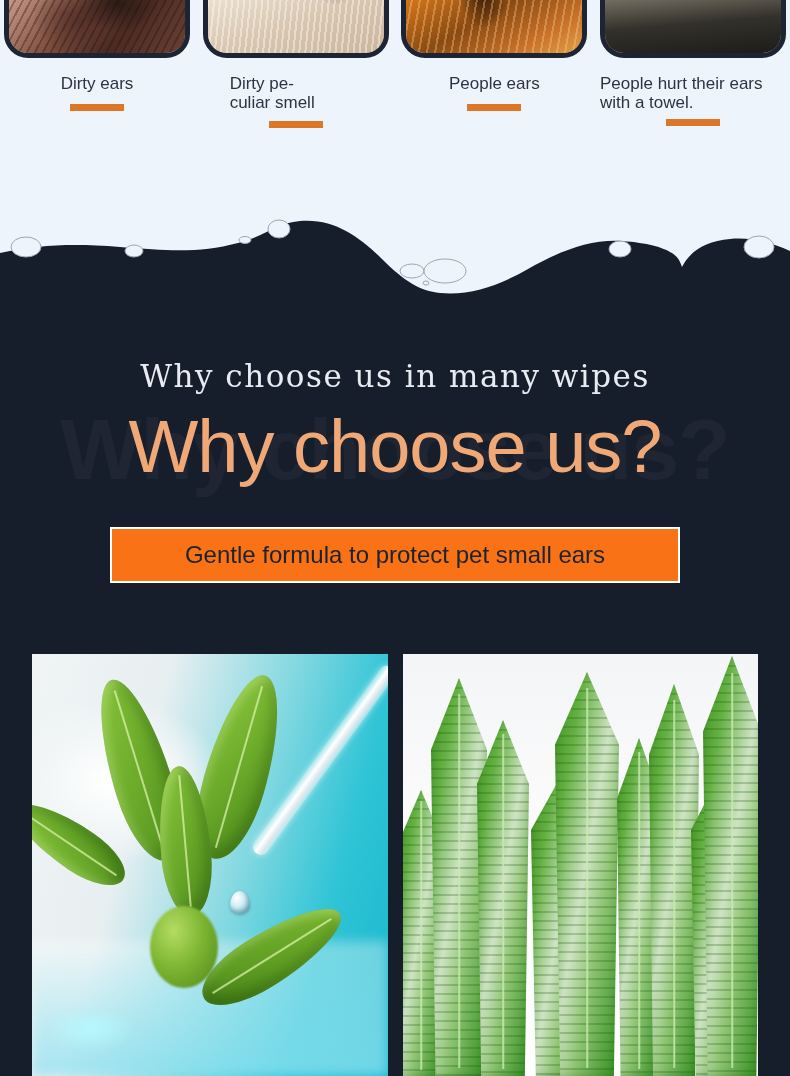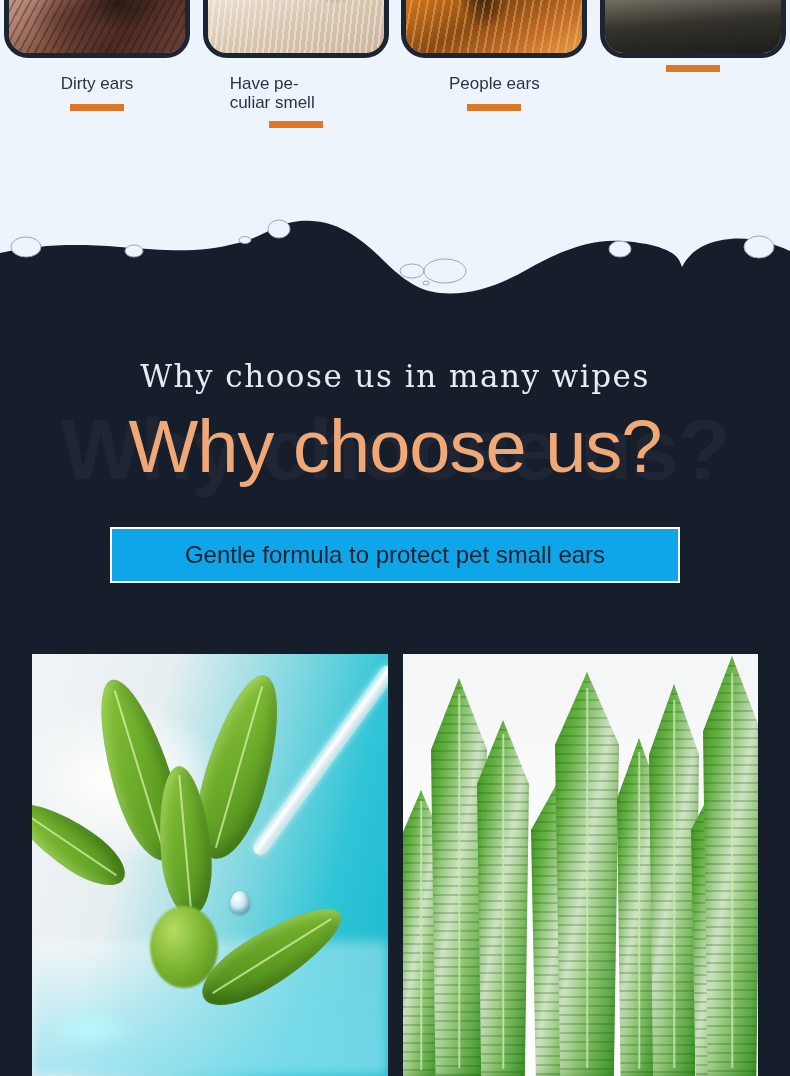--- a/index.html
+++ b/index.html
@@ -127,21 +127,21 @@
   #main-heading{
     position:absolute; left:0; top:408px; width:790px;
     text-align:center;
     font-size:74px; font-weight:normal; letter-spacing:-1px;
     color:#f0a877;
     line-height:1.05;
   }
   #tagline-banner{
     position:absolute; left:110px; top:527px;
     width:570px; height:56px;
-    background:#0ea5e9;
+    background:#f97316;
     border:2px solid #ffffff;
     display:flex; align-items:center; justify-content:center;
   }
   #tagline-text{
     font-size:24px; color:#1c2330;
   }
 
   
   #photo-row{
     position:absolute; left:32px; top:654px;
@@ -248,40 +248,42 @@
         <div class="ph ph-dirty"></div>
       </div>
       <div class="card-caption">Dirty ears</div>
       <div class="card-rule"></div>
     </div>
 
     <div class="symptom-card c2">
       <div class="card-photo">
         <div class="ph ph-smell"></div>
       </div>
-      <div class="card-caption">Have pe-
+      <div class="card-caption">Dirty pe-
 culiar smell</div>
       <div class="card-rule"></div>
     </div>
 
     <div class="symptom-card c3">
       <div class="card-photo">
         <div class="ph ph-scratch"></div>
       </div>
       <div class="card-caption">People ears</div>
       <div class="card-rule"></div>
     </div>
 
     <div class="symptom-card c4">
       <div class="card-photo">
         <div class="ph ph-towel">
           
           
         </div>
       </div>
+      <div class="card-caption">People hurt their ears
+with a towel.</div>
       <div class="card-rule"></div>
     </div>
 
   </div>
 </div>
 
 <div id="dark-section">
 
   <svg id="wave-svg" viewBox="0 0 790 125" preserveAspectRatio="none">
     <path fill="#171e2b" d="

